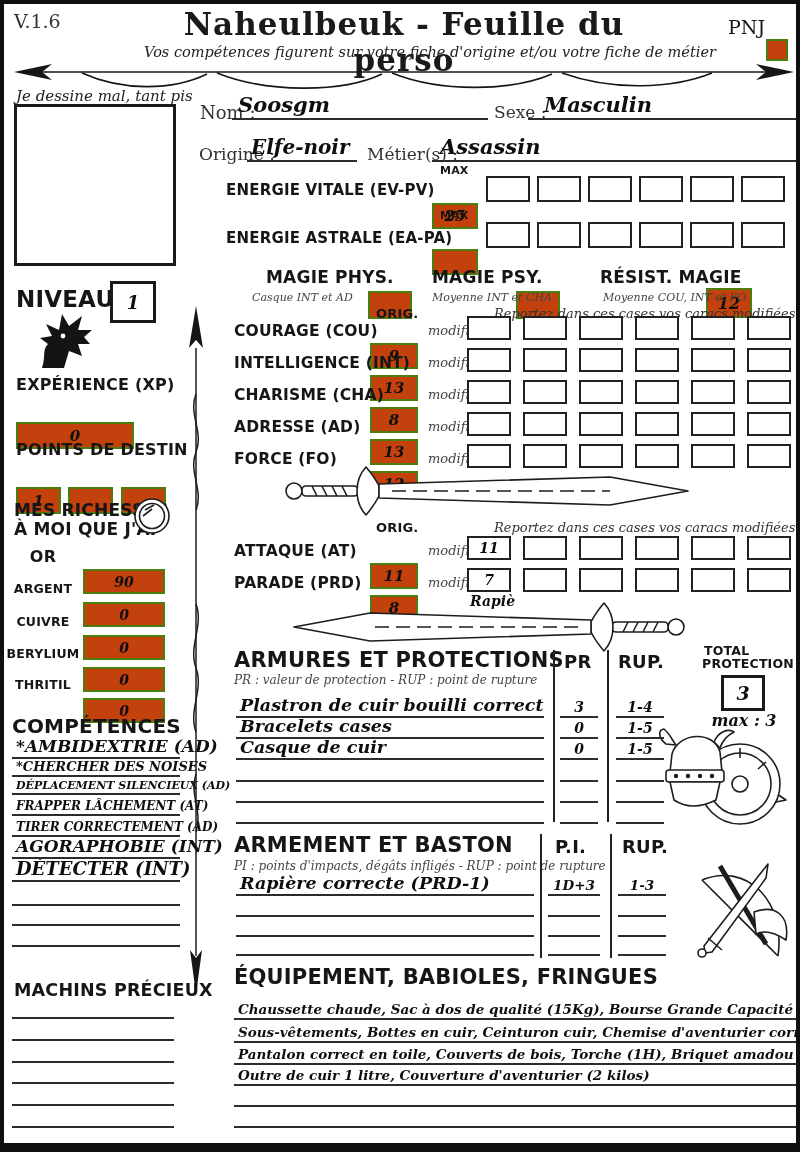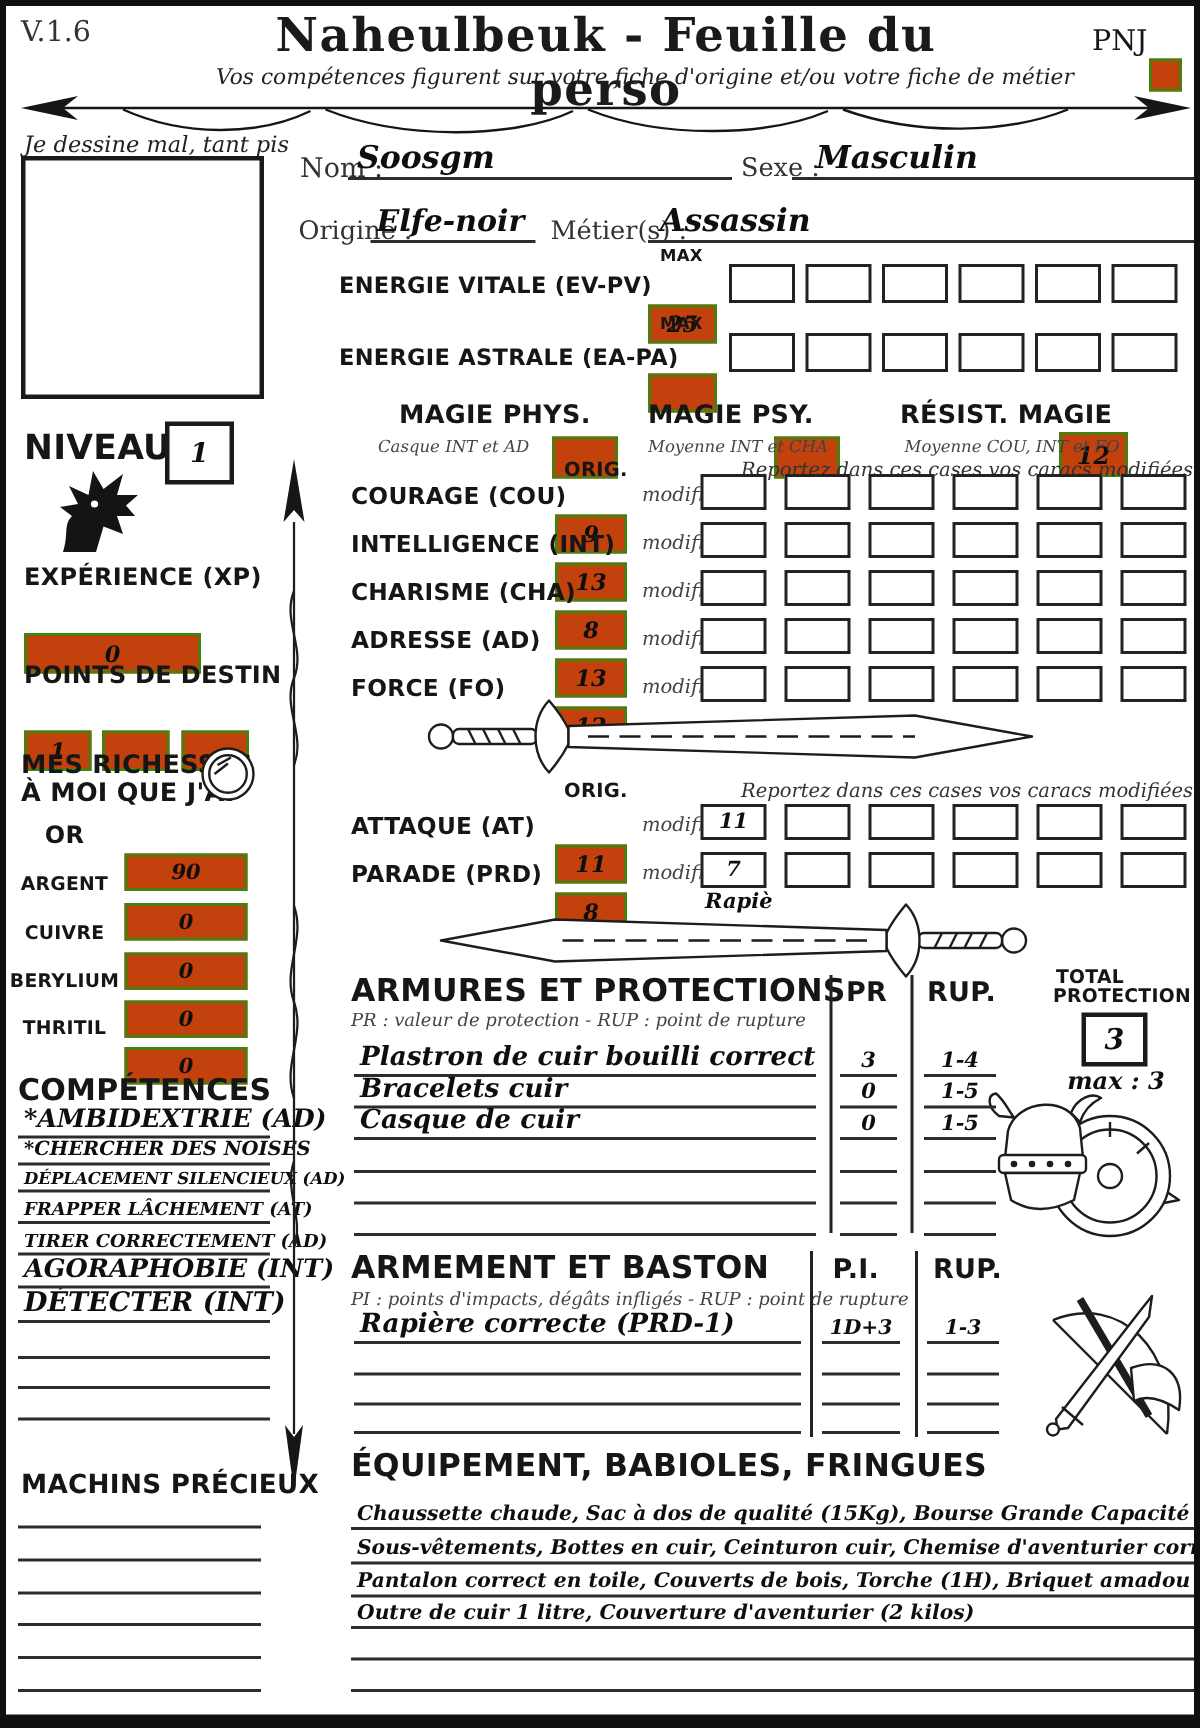--- a/index.html
+++ b/index.html
@@ -293,21 +293,21 @@
       <span class="hand" style="font-size:17.5px;">Plastron de cuir bouilli correct</span>
     </div>
   <div class="ul" style="left:556px;top:690px;width:38px;height:22px;">
       <span class="hand cen" style="font-size:14px;">3</span>
     </div>
   <div class="ul" style="left:612px;top:690px;width:48px;height:22px;">
       <span class="hand cen" style="font-size:14px;">1-4</span>
     </div>
 
   <div class="ul" style="left:232px;top:711px;width:308px;height:22px;">
-      <span class="hand" style="font-size:17.5px;">Bracelets cuir</span>
+      <span class="hand" style="font-size:17.5px;">Bracelets cases</span>
     </div>
   <div class="ul" style="left:556px;top:711px;width:38px;height:22px;">
       <span class="hand cen" style="font-size:14px;">0</span>
     </div>
   <div class="ul" style="left:612px;top:711px;width:48px;height:22px;">
       <span class="hand cen" style="font-size:14px;">1-5</span>
     </div>
 
   <div class="ul" style="left:232px;top:732px;width:308px;height:22px;">
       <span class="hand" style="font-size:17.5px;">Casque de cuir</span>

